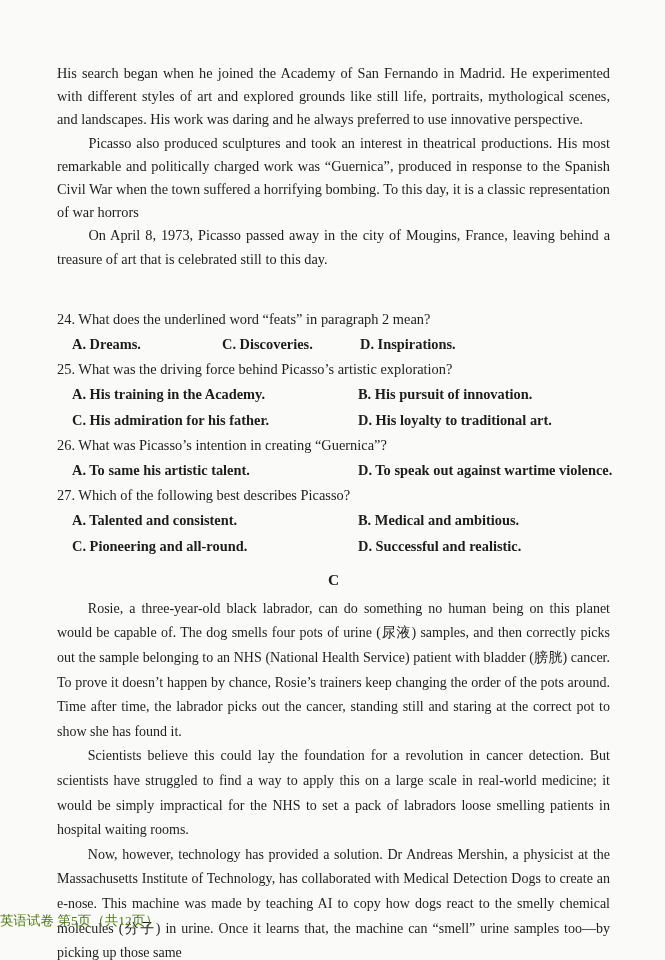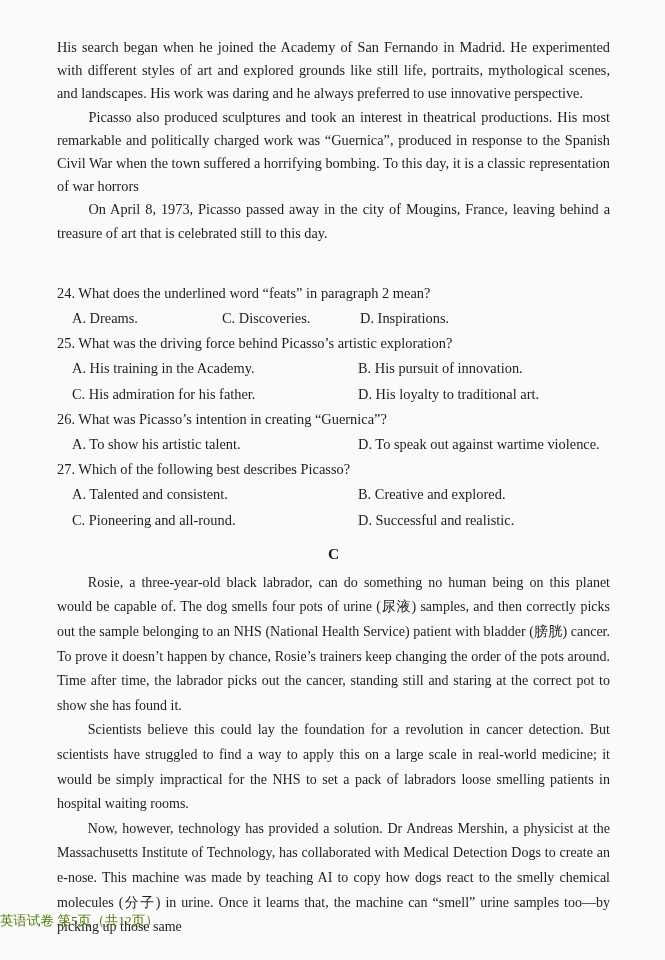--- a/index.html
+++ b/index.html
@@ -10,21 +10,21 @@
   .page {
     position: relative;
     width: 665px;
     height: 960px;
     margin: 0 auto;
     box-sizing: border-box;
     background: #fafaf8;
     color: #1d1d1d;
     font-family: "Liberation Serif", "DejaVu Serif", serif;
     overflow: hidden;
-    padding: 36px 55px 0 57px;
+    padding: 62px 55px 0 57px;
   }
   .passage p {
     margin: 0;
     text-align: justify;
     font-size: 14.3px;
     line-height: 23.2px;
   }
   .passage p.indent { text-indent: 2.2em; }
 
   .questions {
@@ -32,21 +32,21 @@
     font-size: 14.4px;
     line-height: 25.2px;
   }
   .stem { white-space: nowrap; }
   .opts {
     padding-left: 15px;
     display: grid;
   }
   .opts.two  { grid-template-columns: 286px 1fr; }
   .opts.four { grid-template-columns: 150px 138px 138px 1fr; }
-  .opt { white-space: nowrap; }
+  .opt { white-space: nowrap; font-weight: bold; }
 
   .section-head {
     text-align: center;
     font-weight: bold;
     font-size: 15.5px;
     margin: 12px 0 8px 0;
   }
   .passage-c p {
     margin: 0;
     text-align: justify;
@@ -92,30 +92,30 @@
         <div class="opt"><span>A.</span> <span>His training in the Academy.</span></div>
         <div class="opt"><span>B.</span> <span>His pursuit of innovation.</span></div>
         <div class="opt"><span>C.</span> <span>His admiration for his father.</span></div>
         <div class="opt"><span>D.</span> <span>His loyalty to traditional art.</span></div>
       </div>
     </div>
 
     <div>
       <div class="stem"><span>26.</span> <span>What was Picasso’s intention in creating “Guernica”?</span></div>
       <div class="opts two">
-        <div class="opt"><span>A.</span> <span>To show his artistic talent.</span></div>
+        <div class="opt"><span>A.</span> <span>To same his artistic talent.</span></div>
         <div class="opt"><span>D.</span> <span>To speak out against wartime violence.</span></div>
       </div>
     </div>
 
     <div>
       <div class="stem"><span>27.</span> <span>Which of the following best describes Picasso?</span></div>
       <div class="opts two">
         <div class="opt"><span>A.</span> <span>Talented and consistent.</span></div>
-        <div class="opt"><span>B.</span> <span>Creative and explored.</span></div>
+        <div class="opt"><span>B.</span> <span>Medical and ambitious.</span></div>
         <div class="opt"><span>C.</span> <span>Pioneering and all-round.</span></div>
         <div class="opt"><span>D.</span> <span>Successful and realistic.</span></div>
       </div>
     </div>
 
   </div>
 
   <div class="section-head">C</div>
 
   <div class="passage-c">

